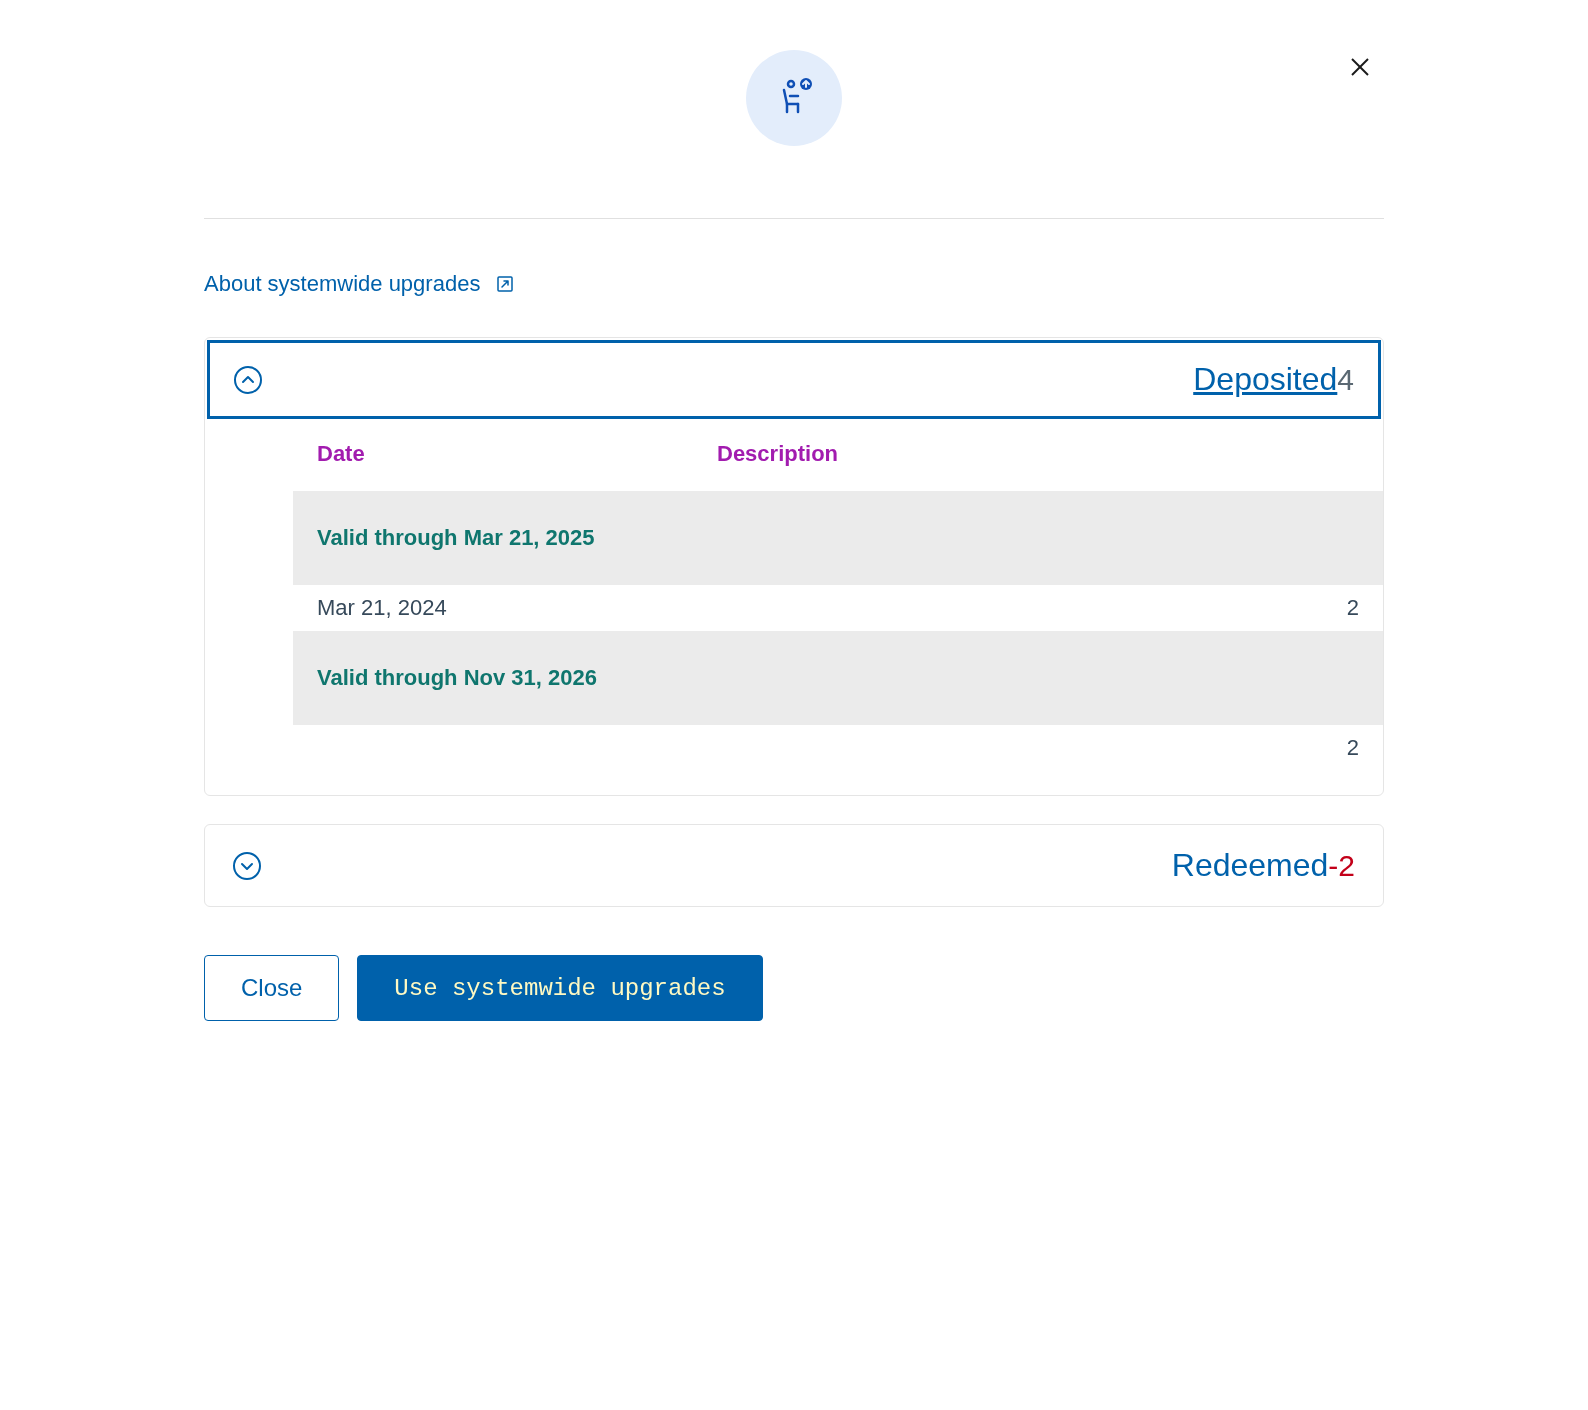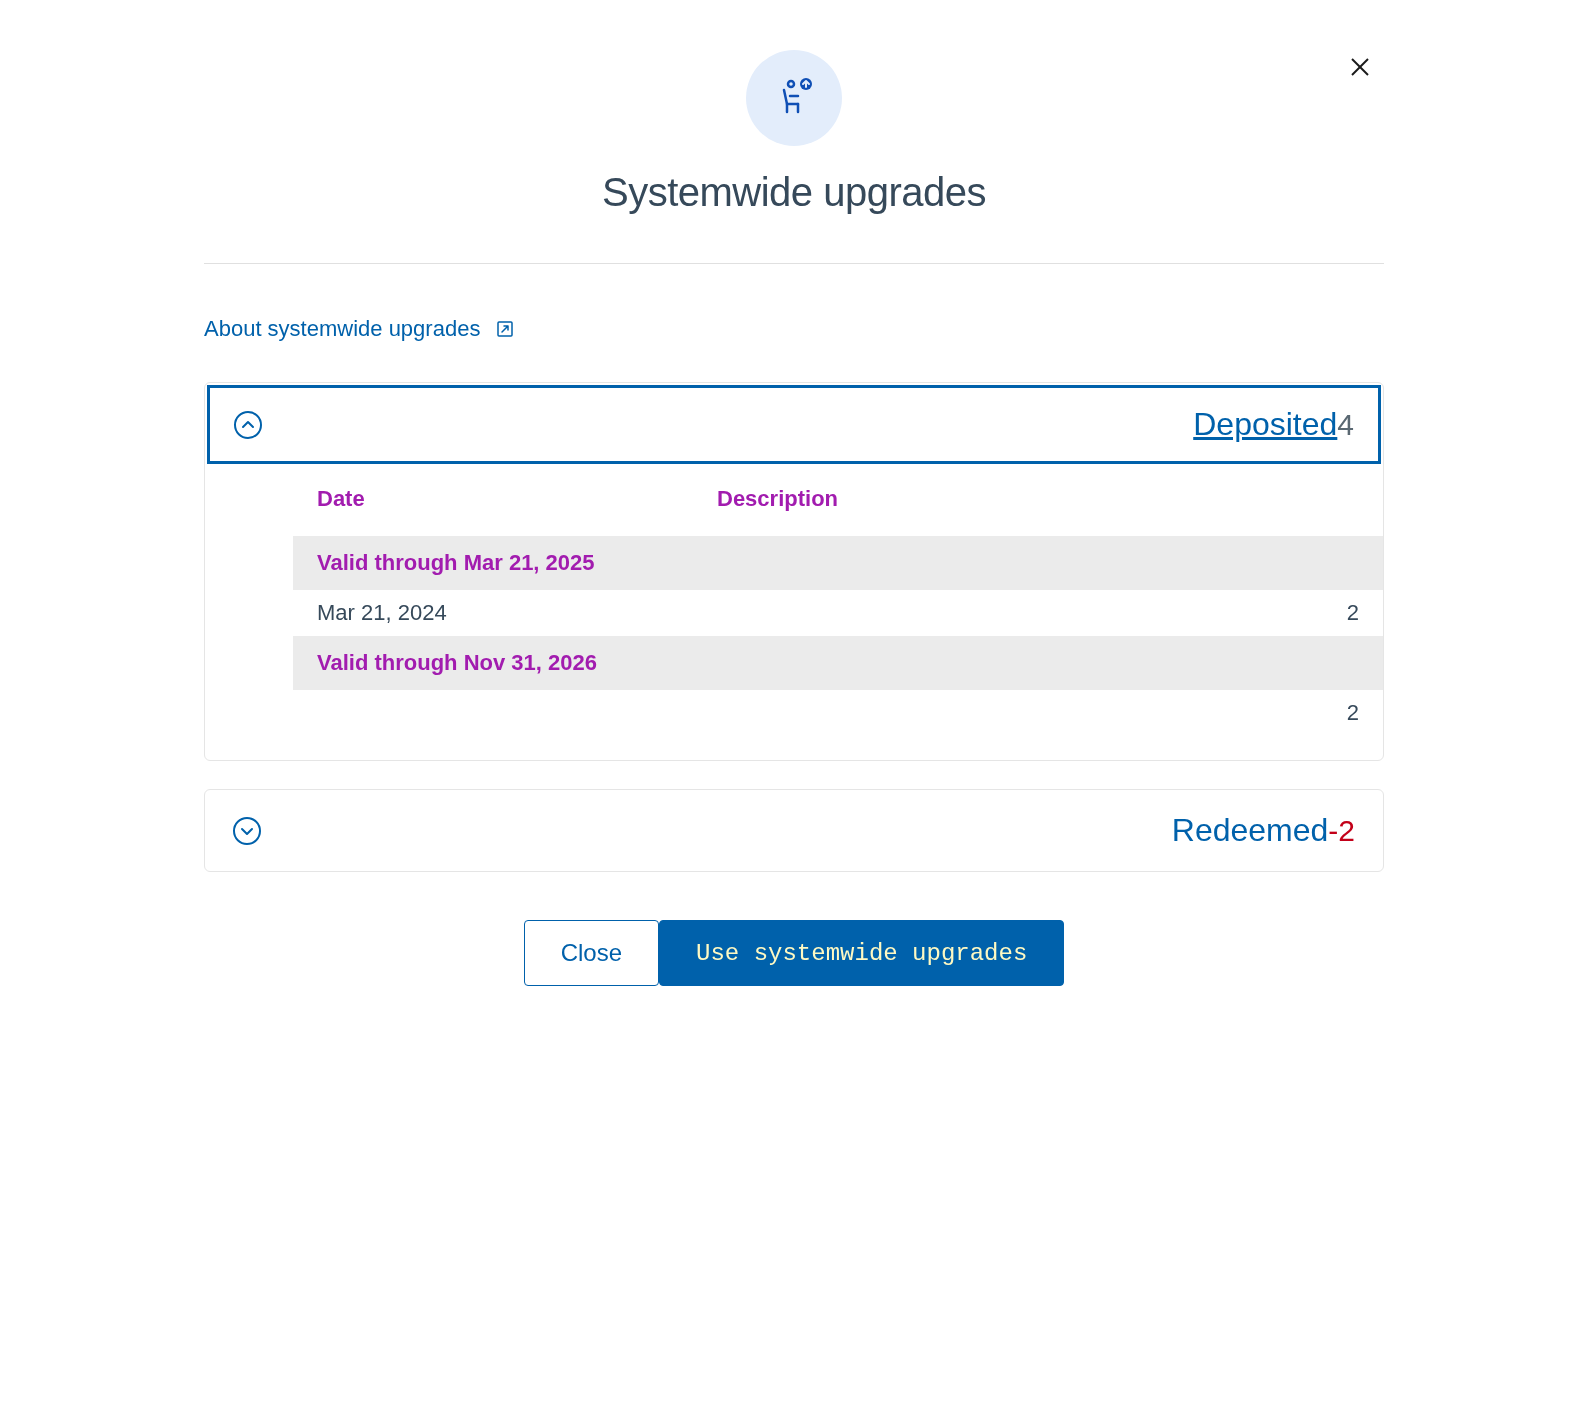--- a/index.html
+++ b/index.html
@@ -125,34 +125,35 @@
     }
     .col-desc {
       flex: 1;
     }
     .col-count {
       flex: 0 0 60px;
       text-align: right;
     }
     .group-header {
       background: #ebebeb;
-      padding: 14px 24px;
+      padding: 34px 24px;
       font-weight: 700;
       font-size: 22px;
-      color: #a21caf;
+      color: #0f766e;
     }
     .table-row {
       display: flex;
       padding: 10px 24px;
       font-size: 22px;
       color: #36495a;
     }
     .buttons {
       display: flex;
-      justify-content: center;
+      justify-content: flex-start;
+      gap: 18px;
       padding: 20px 0 0;
     }
     .btn {
       font-size: 24px;
       padding: 18px 36px;
       border-radius: 4px;
       cursor: pointer;
       font-family: inherit;
     }
     .btn-secondary {
@@ -185,21 +186,20 @@
         <g fill="none" stroke="#0f4fb5" stroke-width="2.5" stroke-linecap="round" stroke-linejoin="round">
           <circle cx="21" cy="10" r="3"></circle>
           <path d="M 14 16 L 17 30 L 28 30"></path>
           <path d="M 17 30 L 17 38 M 28 30 L 28 38"></path>
           <path d="M 20 22 L 28 22"></path>
         </g>
         <circle cx="36" cy="10" r="6" fill="#0f4fb5"></circle>
         <path d="M 36 13 L 36 7 M 33 10 L 36 7 L 39 10" stroke="#e3edfb" stroke-width="2" fill="none" stroke-linecap="round" stroke-linejoin="round"></path>
       </svg>
     </div>
-    <h1 class="page-title">Systemwide upgrades</h1>
   </div>
 
   <div class="content">
 
     <a href="#" class="about-link">
       <span>About systemwide upgrades</span>
       <svg width="18" height="18" viewBox="0 0 18 18">
         <rect x="2" y="2" width="14" height="14" rx="1" fill="none" stroke="#0061ab" stroke-width="1.5"></rect>
         <path d="M 6 12 L 12 6 M 8 6 L 12 6 L 12 10" fill="none" stroke="#0061ab" stroke-width="1.5" stroke-linecap="round" stroke-linejoin="round"></path>
       </svg>

